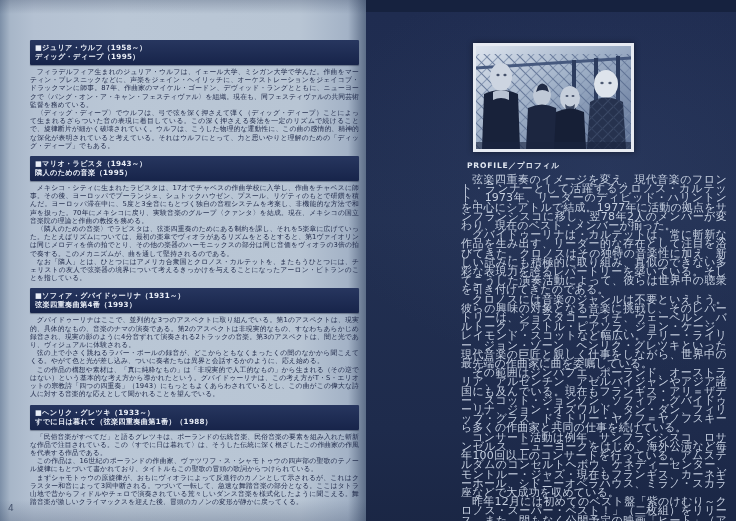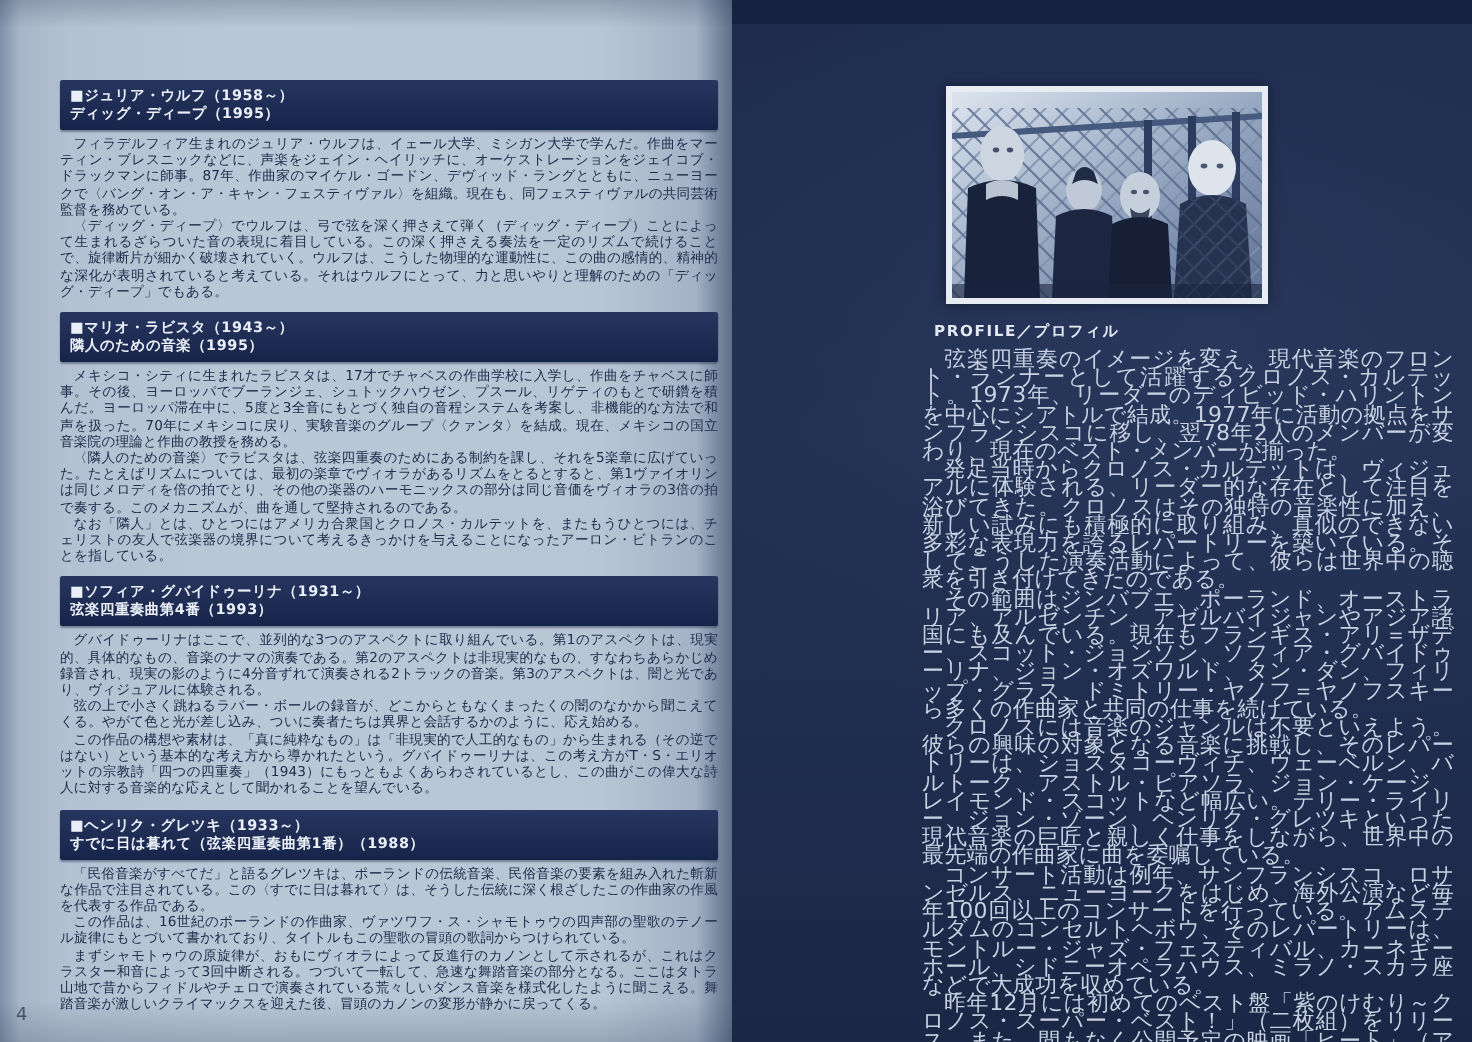--- a/index.html
+++ b/index.html
@@ -172,21 +172,21 @@
           <ellipse cx="134" cy="37" rx="1.7" ry="1.2" fill="#4d5972"></ellipse>
         </g>
         <rect x="0" y="96" width="155" height="7" fill="#1a2440" opacity="0.6"></rect>
       </svg>
     </div>
 
     <div class="profile-caption">PROFILE／プロフィル</div>
 
     <div class="profile-body">
       <p>弦楽四重奏のイメージを変え、現代音楽のフロント・ランナーとして活躍するクロノス・カルテット。1973年、リーダーのディビッド・ハリントンを中心にシアトルで結成。1977年に活動の拠点をサンフランシスコに移し、翌78年2人のメンバーが変わり、現在のベスト・メンバーが揃った。</p>
-      <p>発足当時からクロノス・カルテットは、ヴィジュアルに体験される、リーダー的な存在として注目を浴びてきた。クロノスはその独特の音楽性に加え、新しい試みにも積極的に取り組み、真似のできない多彩な表現力を誇るレパートリーを築いている。そしてこうした演奏活動によって、彼らは世界中の聴衆を引き付けてきたのである。</p>
+      <p>グバイドゥーリナは・カルテットは、常に斬新な作品を生み出す、リーダー的な存在として注目を浴びてきた。クロノスはその独特の音楽性に加え、新しい試みにも積極的に取り組み、真似のできない多彩な表現力を誇るレパートリーを築いている。そしてこうした演奏活動によって、彼らは世界中の聴衆を引き付けてきたのである。</p>
+      <p>クロノスには音楽のジャンルは不要といえよう。彼らの興味の対象となる音楽に挑戦し、そのレパートリーは、ショスタコーヴィチ、ウェーベルン、バルトーク、アストル・ピアソラ、ジョン・ケージ、レイモンド・スコットなど幅広い。テリー・ライリー、ジョン・ゾーン、ヘンリク・グレツキといった現代音楽の巨匠と親しく仕事をしながら、世界中の最先端の作曲家に曲を委嘱している。</p>
       <p>その範囲はジンバブエ、ポーランド、オーストラリア、アルゼンチン、アゼルバイジャンやアジア諸国にも及んでいる。現在もフランギス・アリ＝ザデー、スコット・ジョンソン、ソフィア・グバイドゥーリナ、ジョン・オズワルド、タン・ダン、フィリップ・グラス、ドミトリー・ヤノフ＝ヤノフスキーら多くの作曲家と共同の仕事を続けている。</p>
-      <p>クロノスには音楽のジャンルは不要といえよう。彼らの興味の対象となる音楽に挑戦し、そのレパートリーは、ショスタコーヴィチ、ウェーベルン、バルトーク、アストル・ピアソラ、ジョン・ケージ、レイモンド・スコットなど幅広い。テリー・ライリー、ジョン・ゾーン、ヘンリク・グレツキといった現代音楽の巨匠と親しく仕事をしながら、世界中の最先端の作曲家に曲を委嘱している。</p>
-      <p>コンサート活動は例年、サンフランシスコ、ロサンゼルス、ニューヨークをはじめ、海外公演など毎年100回以上のコンサートを行っている。アムステルダムのコンセルトヘボウ、そのレパートリーは、モントルー・ジャズ・フェスティバル、カーネギーホール、シドニーオペラハウス、ミラノ・スカラ座などで大成功を収めている。</p>
+      <p>コンサート活動は例年、サンフランシスコ、ロサンゼルス、ニューヨークをはじめ、海外公演など毎年100回以上のコンサートを行っている。アムステルダムのコンセルトヘボウ、ケネディーセンター、モントルー・ジャズ・現在もフランギス、カーネギーホール、シドニーオペラハウス、ミラノ・スカラ座などで大成功を収めている。</p>
       <p>昨年12月には初めてのベスト盤「紫のけむり～クロノス・スーパー・ベスト！」（二枚組）をリリース。また、間もなく公開予定の映画「ヒート」（アル・パチーノ、ロバート・デ・ニーロ主演）のテーマ曲を演奏するなど、話題を呼んでいる。</p>
     </div>
 
   </div>
 </div>
 
 </body></html>

